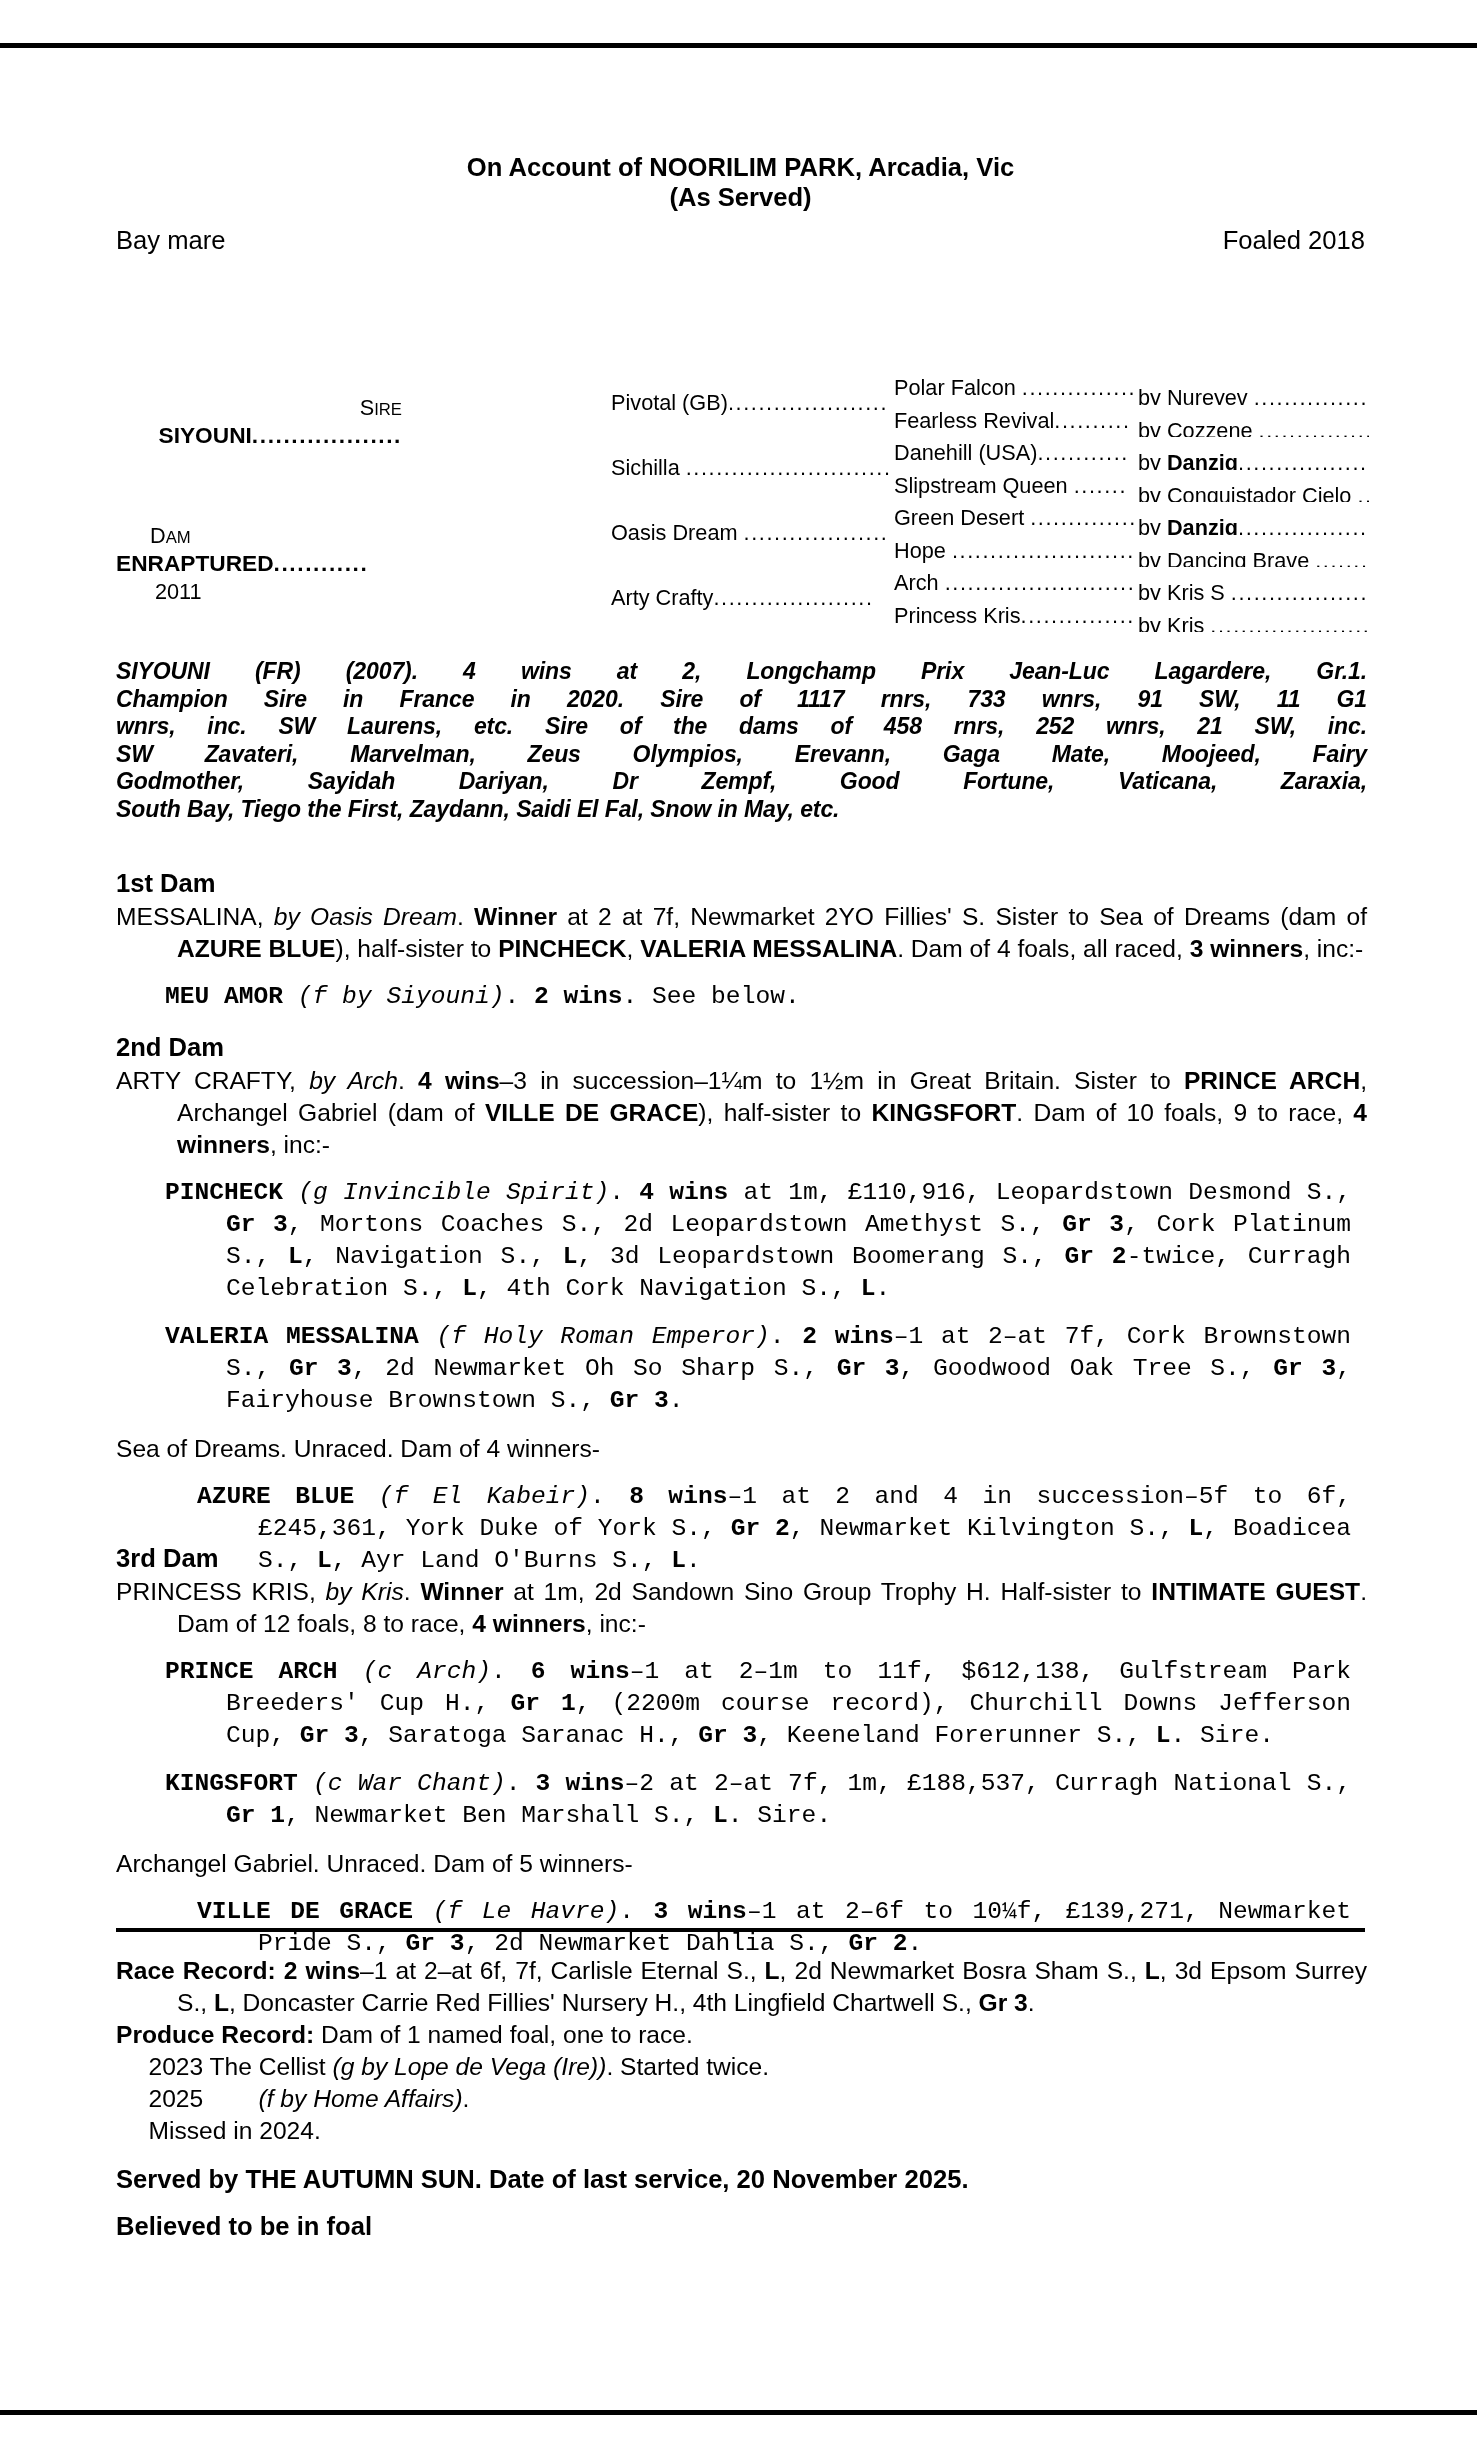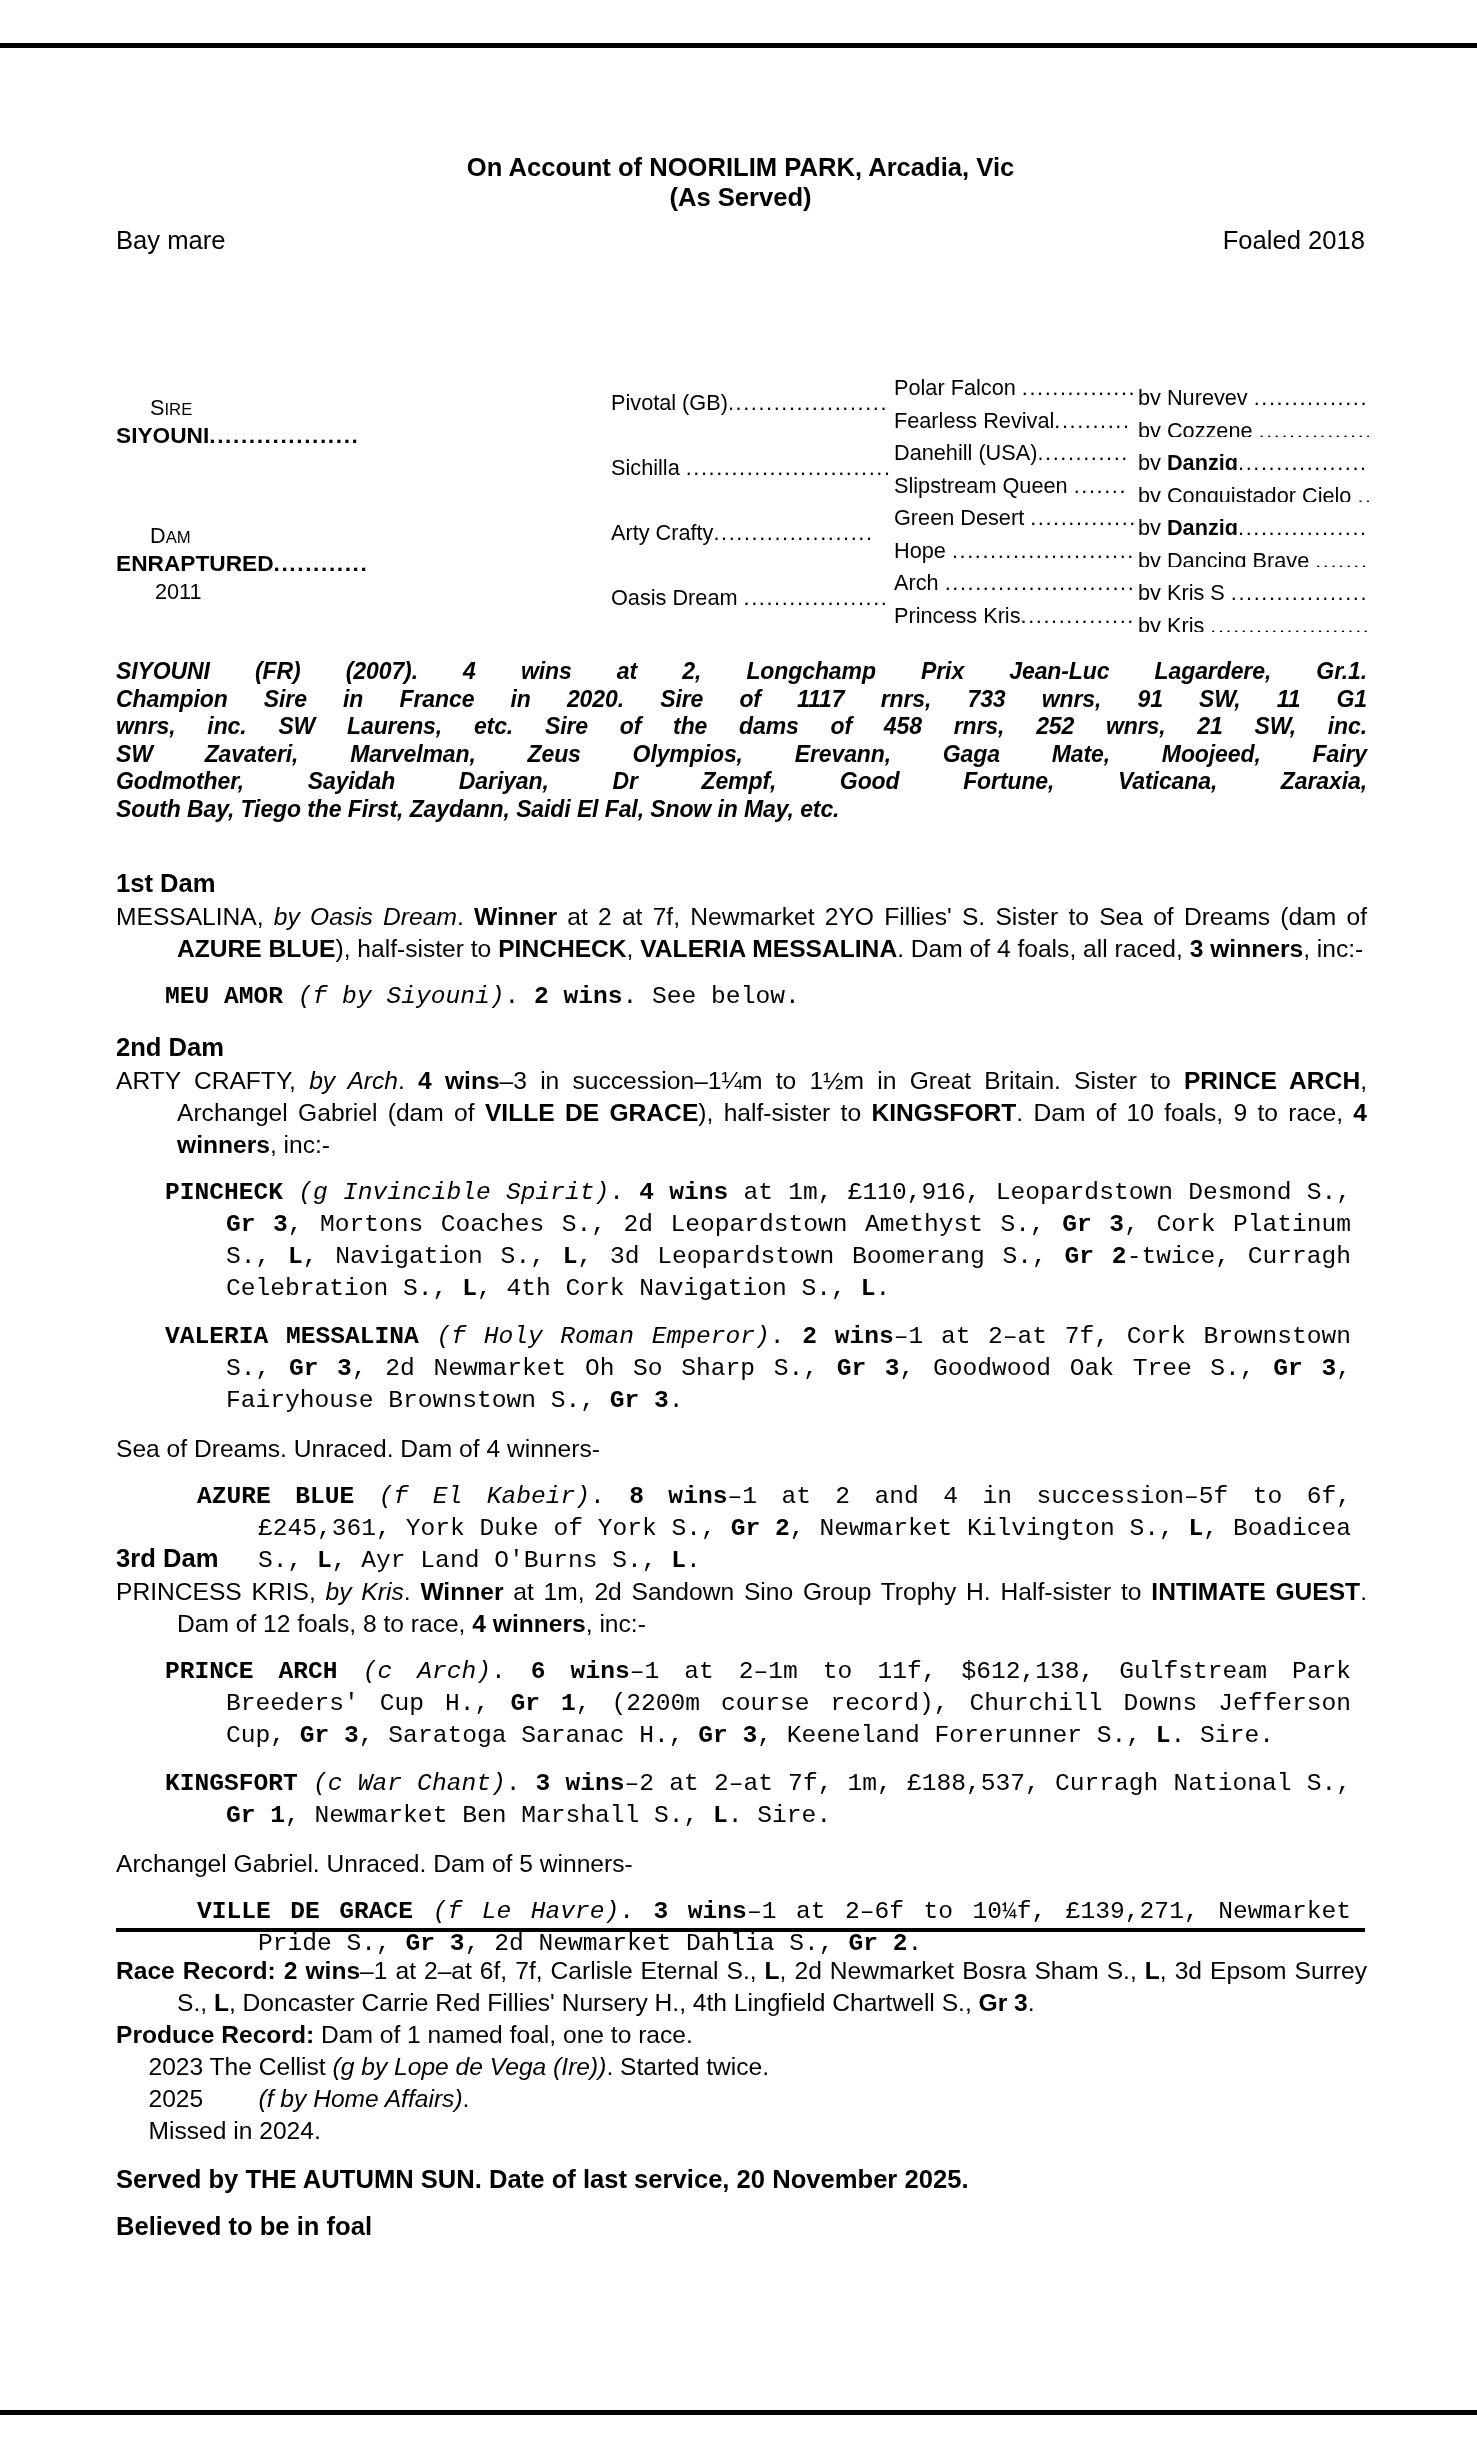--- a/index.html
+++ b/index.html
@@ -107,21 +107,21 @@
     top: 372px;
     height: 271px;
     font-size: 21.7px;
   }
   .ped-col1 {
     position: absolute;
     left: 0; top: 0;
     width: 286px;
     height: 271px;
   }
-  .ped-sire-block { position: absolute; left: 0; top: 21.7px; width: 286px; }
+  .ped-sire-block { position: absolute; left: 0; top: 21.7px; width: 286px; text-align: right; }
   .ped-dam-block  { position: absolute; left: 0; top: 150px; width: 286px; }
   .smallcap-label {
     padding-left: 34px;
     font-size: 21.7px;
     line-height: 1.25;
   }
   .smallcap-label .big { font-size: 21.7px; }
   .smallcap-label .sm { font-size: 16.7px; }
   .ped-name1 {
     font-weight: bold;
@@ -259,24 +259,24 @@
     </div>
 
     <div class="ped-col3">
       <div class="g2row">
           <span class="inner"><span>Pivotal (GB)</span><span class="leader-n">.....................</span></span>
         </div>
       <div class="g2row">
           <span class="inner"><span>Sichilla </span><span class="leader-n">...........................</span></span>
         </div>
       <div class="g2row">
-          <span class="inner"><span>Arty Crafty</span><span class="leader-n">.....................</span></span>
+          <span class="inner"><span>Oasis Dream </span><span class="leader-n">...................</span></span>
         </div>
       <div class="g2row">
-          <span class="inner"><span>Oasis Dream </span><span class="leader-n">...................</span></span>
+          <span class="inner"><span>Arty Crafty</span><span class="leader-n">.....................</span></span>
         </div>
     </div>
 
     <div class="ped-col4">
       <div class="g3row"><span style="display:inline-block;width:244px;overflow:hidden;white-space:nowrap"><span>Polar Falcon </span><span class="leader-n">...................</span></span><span><span>by </span><span>Nureyev </span><span class="leader-n">...................</span></span></div>
       <div class="g3row"><span style="display:inline-block;width:244px;overflow:hidden;white-space:nowrap"><span>Fearless Revival</span><span class="leader-n">..........</span></span><span><span>by </span><span>Cozzene </span><span class="leader-n">................</span></span></div>
       <div class="g3row"><span style="display:inline-block;width:244px;overflow:hidden;white-space:nowrap"><span>Danehill (USA)</span><span class="leader-n">............</span></span><span><span>by </span><b>Danzig</b><span class="leader-n">..................</span></span></div>
       <div class="g3row"><span style="display:inline-block;width:244px;overflow:hidden;white-space:nowrap"><span>Slipstream Queen </span><span class="leader-n">.......</span></span><span><span>by </span><span>Conquistador Cielo </span><span class="leader-n">..</span></span></div>
       <div class="g3row"><span style="display:inline-block;width:244px;overflow:hidden;white-space:nowrap"><span>Green Desert </span><span class="leader-n">..............</span></span><span><span>by </span><b>Danzig</b><span class="leader-n">...................</span></span></div>
       <div class="g3row"><span style="display:inline-block;width:244px;overflow:hidden;white-space:nowrap"><span>Hope </span><span class="leader-n">........................</span></span><span><span>by </span><span>Dancing Brave </span><span class="leader-n">........</span></span></div>

